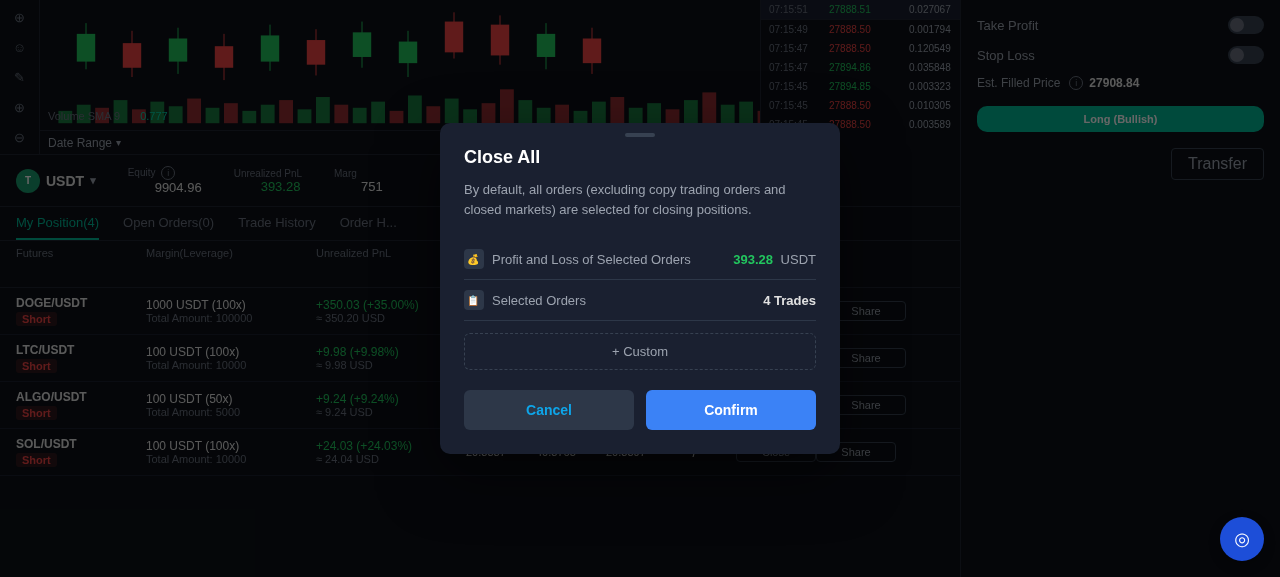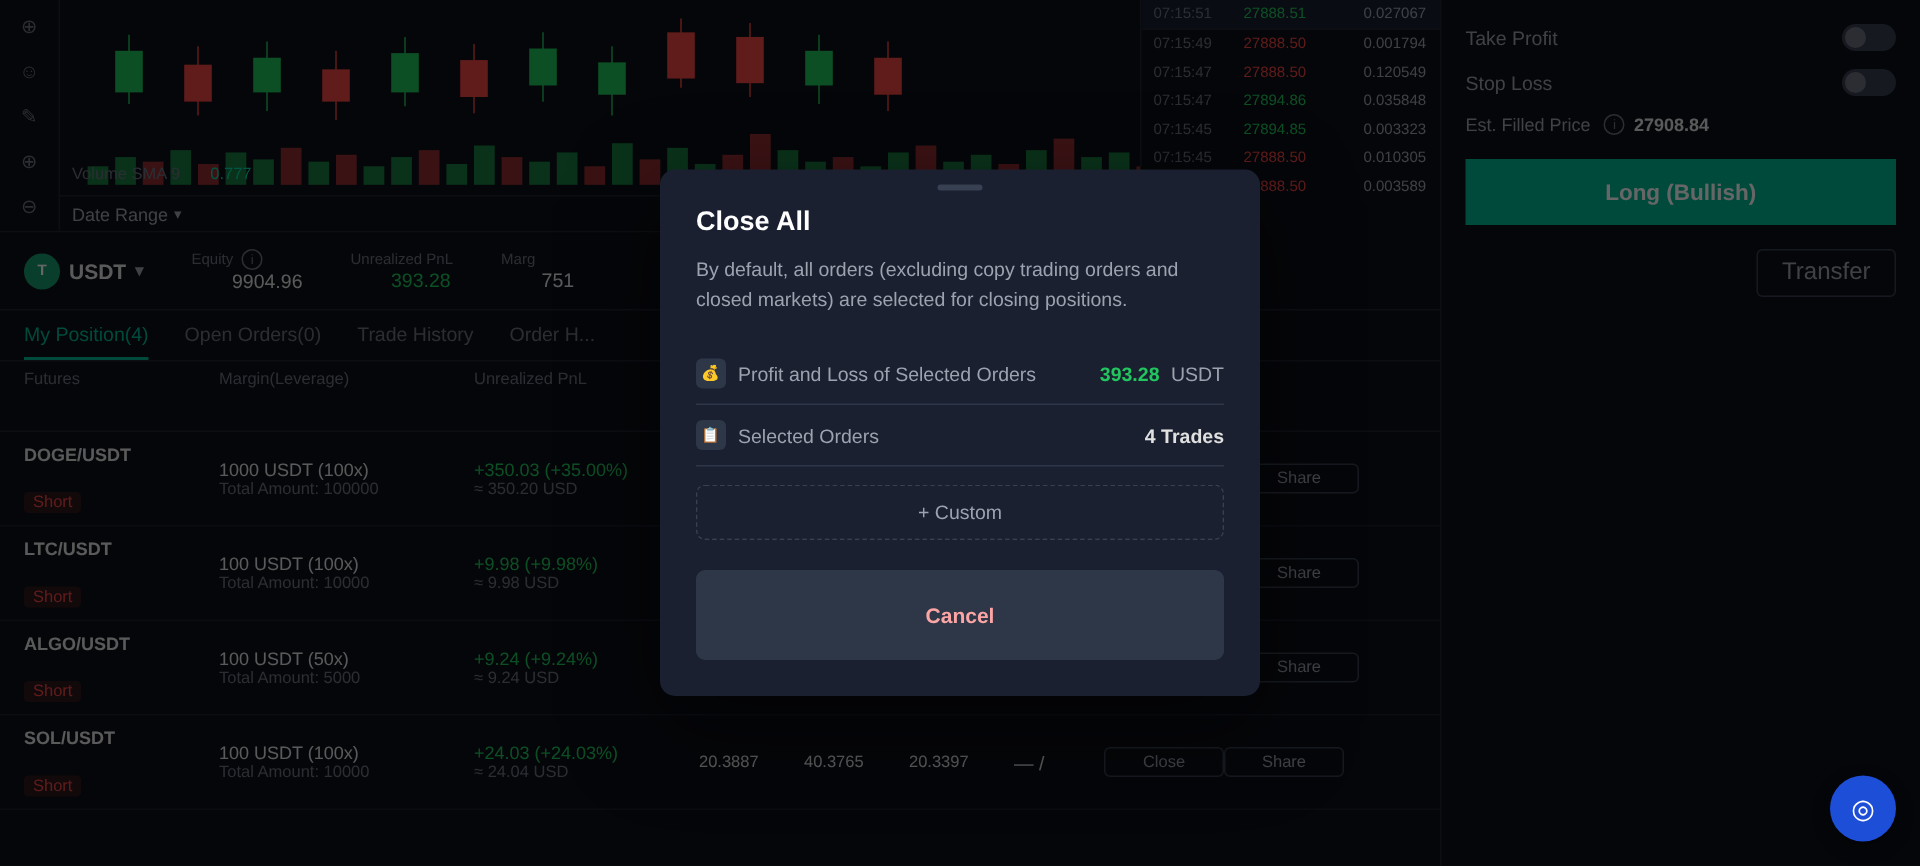--- a/index.html
+++ b/index.html
@@ -129,26 +129,26 @@
       gap: 6px;
       margin-bottom: 16px;
       font-size: 12px;
     }
 
     .est-price-label { color: #9ca3af; }
     .est-price-value { color: #e0e0e0; font-weight: 700; }
 
     .long-btn {
       width: 100%;
-      height: 44px;
+      height: 26px;
       background: #00b896;
       color: white;
       border: none;
-      border-radius: 0;
-      font-size: 15px;
+      border-radius: 10px;
+      font-size: 11px;
       font-weight: 600;
       cursor: pointer;
       margin-bottom: 16px;
     }
 
     .transfer-btn {
       padding: 6px 16px;
       background: transparent;
       border: 1px solid #374151;
       color: #9ca3af;
@@ -241,21 +241,22 @@
     .futures-name {
       font-weight: 600;
       font-size: 12px;
     }
 
     .side-badge {
       font-size: 11px;
       padding: 1px 6px;
       border-radius: 3px;
       display: inline-block;
-      margin-top: 18px;
+      margin-top: 2px;
+      font-weight: bold;
     }
 
     .short-badge { background: rgba(239,68,68,0.15); color: #ef4444; }
 
     .margin-col {
       display: flex;
       flex-direction: column;
     }
 
     .margin-main { font-size: 12px; }
@@ -377,25 +378,25 @@
     }
 
     .modal-actions {
       display: flex;
       gap: 12px;
       margin-top: 20px;
     }
 
     .cancel-btn {
       flex: 1;
-      padding: 22px;
+      padding: 12px;
       background: #2d3748;
       border: none;
       border-radius: 6px;
-      color: #fca5a5;
+      color: #0ea5e9;
       font-size: 14px;
       font-weight: 600;
       cursor: pointer;
     }
 
     .confirm-btn {
       flex: 1;
       padding: 12px;
       background: #3b82f6;
       border: none;
@@ -793,19 +794,20 @@
       </div>
       <div class="modal-stat-value">4 Trades</div>
     </div>
 
     <button class="custom-btn">
       <span>+ Custom</span>
     </button>
 
     <div class="modal-actions">
       <button class="cancel-btn">Cancel</button>
+      <button class="confirm-btn">Confirm</button>
     </div>
   </div>
 </div>
 
 <div class="chat-bubble">
   <span style="color:white;font-size:18px;">◎</span>
 </div>
 
 </body></html>

